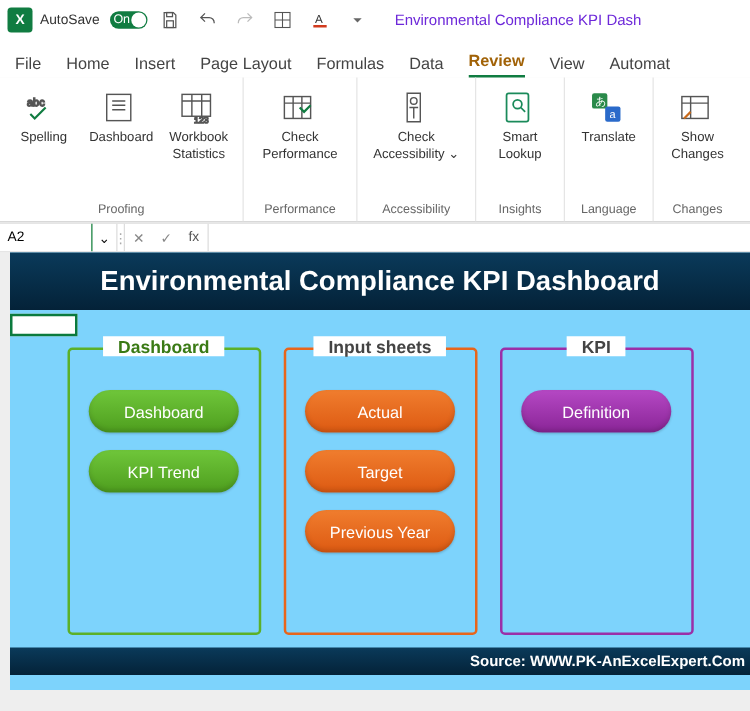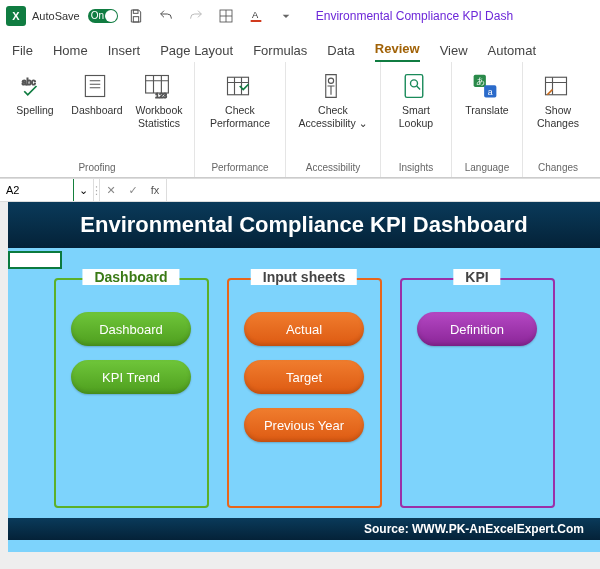--- a/index.html
+++ b/index.html
@@ -35,21 +35,21 @@
 .card{border:2px solid;border-radius:4px;width:155px;position:relative;padding:32px 12px 12px;display:flex;flex-direction:column;gap:14px;align-items:center;height:230px}
 .card-title{position:absolute;top:-11px;left:50%;transform:translateX(-50%);background:#fff;padding:0 12px;font-weight:bold;font-size:14px;white-space:nowrap}
 .pill{width:120px;height:34px;border-radius:17px;color:#fff;font-size:13px;display:flex;align-items:center;justify-content:center;cursor:pointer;box-shadow:inset 0 -2px 4px rgba(0,0,0,.15),0 1px 2px rgba(0,0,0,.2)}
 .c-green{border-color:#5cb028}.c-green .card-title{color:#3a7a15}
 .c-orange{border-color:#e8651a}.c-orange .card-title{color:#444}
 .c-purple{border-color:#9b2fa8}.c-purple .card-title{color:#444}
 .p-green{background:linear-gradient(#6fc63a,#4e9e1e)}
 .p-orange{background:linear-gradient(#f07d2e,#dd5a12)}
 .p-purple{background:linear-gradient(#b548c4,#8a2597)}
 .selcell{position:absolute;left:0;top:49px;width:54px;height:18px;border:2px solid #0b7a3e;background:#fff}
-.source{background:linear-gradient(#0a3a5a,#042238);color:#fff;font-size:12px;text-align:right;padding:4px 16px;font-weight:bold}
+.source{background:linear-gradient(#0a3a5a,#042238);color:#fff;font-size:12px;text-align:right;padding:4px 4px;font-weight:bold}
 </style>
 </head>
 <body>
 
 <div class="titlebar">
   <div class="xl-logo">X</div>
   <span>AutoSave</span>
   <div class="autosave-toggle">
       <span class="autosave-label">On</span>
     </div>

